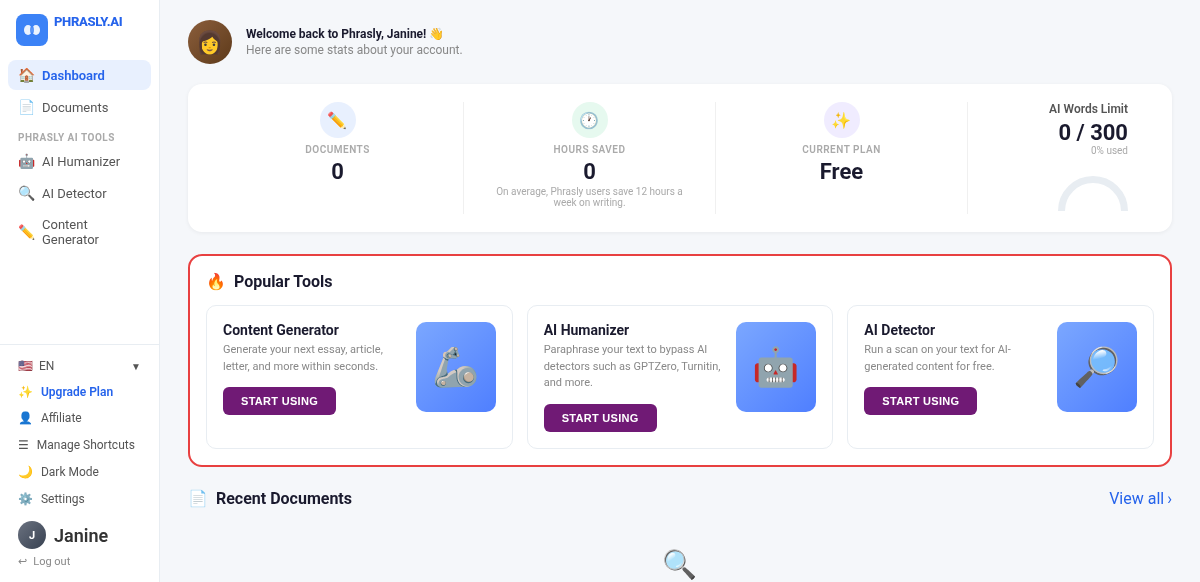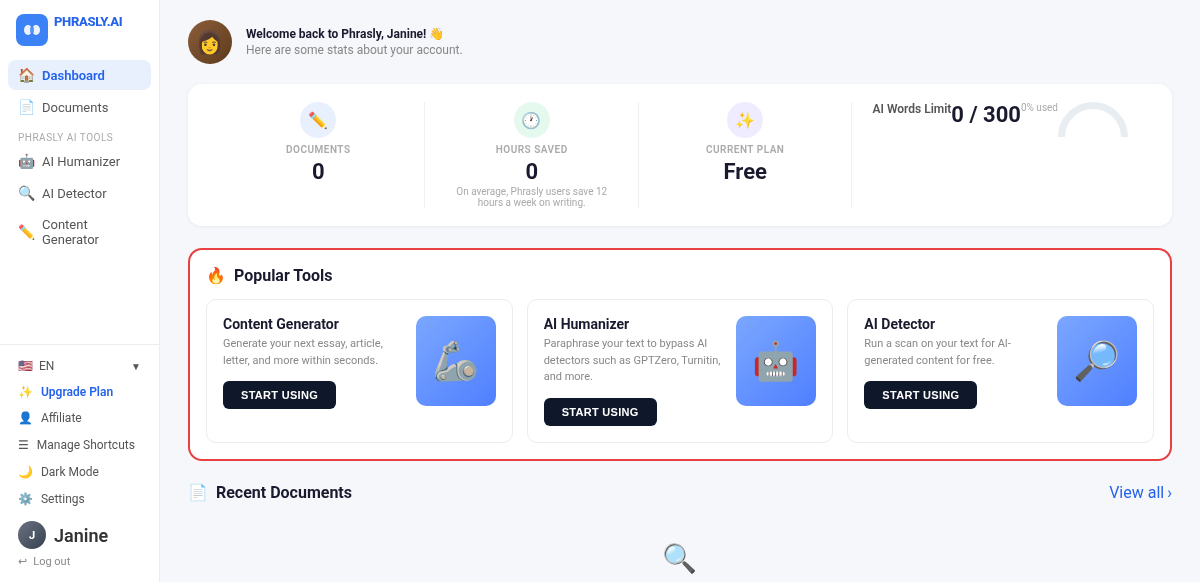--- a/index.html
+++ b/index.html
@@ -38,21 +38,21 @@
       margin-bottom: 2px;
     }
     .sidebar-item.active {
       background: #e8f0fe;
       color: #2563eb;
       font-weight: 600;
     }
     .sidebar-section-label {
       font-size: 10px;
       color: #aaa;
-      font-weight: 400;
+      font-weight: 700;
       text-transform: uppercase;
       padding: 8px 10px 3px;
       letter-spacing: 0.5px;
     }
     .sidebar-icon { font-size: 14px; width: 16px; text-align: center; }
 
     .sidebar-bottom {
       border-top: 1px solid #e8edf2;
       padding: 8px;
     }
@@ -180,22 +180,22 @@
       text-transform: uppercase;
       letter-spacing: 0.5px;
       margin-bottom: 4px;
     }
     .stat-value { font-size: 22px; font-weight: 700; color: #1a1a2e; }
     .stat-sub { font-size: 10px; color: #aaa; margin-top: 2px; text-align: center; }
 
     .ai-words-section {
       min-width: 180px;
       display: flex;
-      flex-direction: row;
-      align-items: flex-start;
+      flex-direction: column;
+      align-items: flex-end;
       padding: 0 20px;
     }
     .ai-words-title { font-size: 12px; color: #555; font-weight: 600; margin-bottom: 4px; }
     .ai-words-count { font-size: 22px; font-weight: 700; color: #1a1a2e; }
     .ai-words-used { font-size: 10px; color: #aaa; margin-bottom: 20px; }
     .semi-circle-container { position: relative; width: 70px; height: 38px; overflow: hidden; }
     .semi-circle-bg {
       width: 70px;
       height: 70px;
       border-radius: 50%;
@@ -235,21 +235,21 @@
       align-items: flex-start;
       gap: 10px;
       background: #fff;
       overflow: hidden;
       position: relative;
     }
     .tool-content { flex: 1; }
     .tool-name { font-size: 14px; font-weight: 700; color: #1a1a2e; margin-bottom: 4px; }
     .tool-desc { font-size: 11px; color: #888; line-height: 1.5; margin-bottom: 12px; }
     .start-btn {
-      background: #0f172a;
+      background: #701a75;
       color: #fff;
       border: none;
       padding: 8px 18px;
       border-radius: 6px;
       font-size: 11px;
       font-weight: 700;
       cursor: pointer;
       letter-spacing: 0.3px;
     }
     .tool-illustration {

